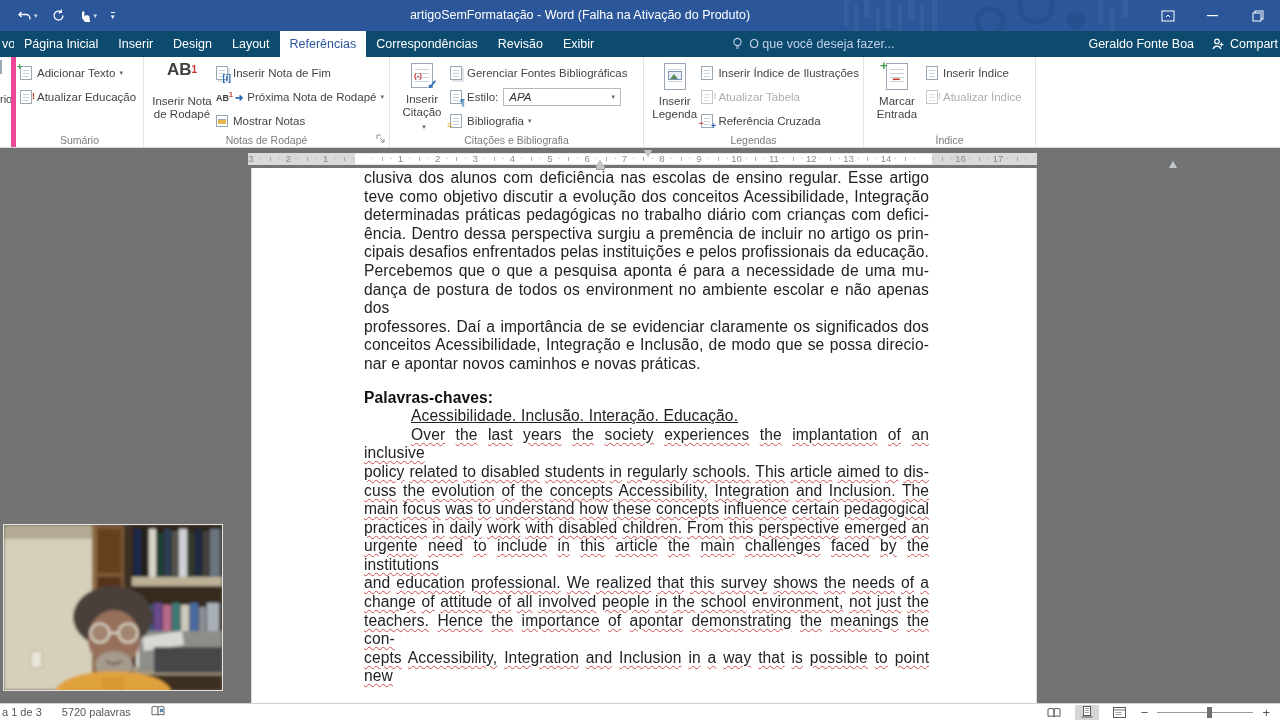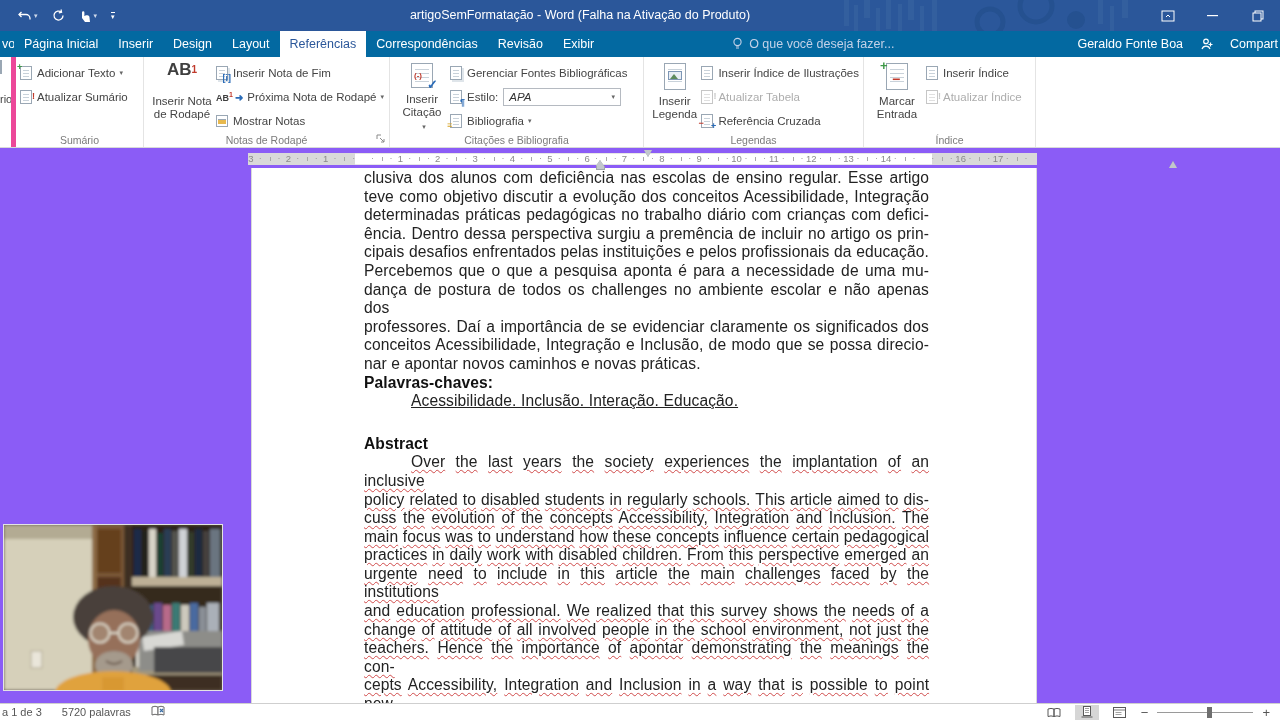--- a/index.html
+++ b/index.html
@@ -12,27 +12,27 @@
   .qbtn{display:flex;align-items:center;gap:2px;color:#fff;font-size:13px;cursor:default;}
   .qbtn svg{display:block;}
   .qcaret{font-size:7px;color:#cfd9ea;}
   .qcust{border-top:1px solid #fff;font-size:7px;line-height:6px;padding-top:1px;color:#fff;}
   .apptitle{position:absolute;left:320px;width:520px;top:0;height:31px;line-height:31px;text-align:center;font-size:12.5px;white-space:nowrap;}
   .tb-deco{position:absolute;right:140px;top:0;height:31px;opacity:.85;}
   .winctl{position:absolute;right:0;top:0;height:31px;display:flex;}
   .winbtn{width:45px;height:31px;display:flex;align-items:center;justify-content:center;}
 
   
-  .tabrow{position:absolute;top:31px;left:0;width:1280px;height:26px;background:#0369a1;display:flex;align-items:stretch;color:#fff;font-size:12.5px;}
+  .tabrow{position:absolute;top:31px;left:0;width:1280px;height:26px;background:#0c4a6e;display:flex;align-items:stretch;color:#fff;font-size:12.5px;}
   .tab-file{width:14px;overflow:hidden;display:flex;align-items:center;padding-left:2px;}
   .tab{padding:0 10px;display:flex;align-items:center;white-space:nowrap;}
   .tab.active{background:#fff;color:#2b579a;}
   .tellme{margin-left:128px;display:flex;align-items:center;gap:6px;color:#c3d1e8;white-space:nowrap;}
   .tabright{margin-left:auto;display:flex;align-items:center;gap:18px;padding-right:2px;white-space:nowrap;}
-  .share{display:flex;align-items:center;gap:16px;}
+  .share{display:flex;align-items:center;gap:5px;}
 
   
   .ribbon{position:absolute;top:57px;left:0;width:1280px;height:91px;background:#fff;border-bottom:1px solid #d8d9da;display:flex;font-size:11.5px;color:#444;}
   .rgroup{position:relative;height:100%;border-right:1px solid #e4e4e4;padding:3px 4px 15px 4px;display:flex;align-items:flex-start;}
   .rlabel{position:absolute;bottom:1px;left:0;right:0;text-align:center;font-size:10.5px;color:#7b7b7b;white-space:nowrap;}
   .rpartial{width:16px;overflow:hidden;border-right:5px solid #ec4899;padding:4px 0 0 0;position:relative;}
   .rpartial .plab{position:absolute;top:36px;left:0;font-size:11px;color:#444;}
   .bigbtn{display:flex;flex-direction:column;align-items:center;padding:3px 4px 0 4px;text-align:center;line-height:13px;height:73px;}
   .bigbtn .blab{margin-top:5px;}
   .rcol{display:flex;flex-direction:column;padding-top:1px;}
@@ -76,28 +76,28 @@
   .rnum{position:absolute;top:2px;height:12px;line-height:12px;font-size:9.5px;color:#8a8a8a;transform:translateX(-50%);}
   .rdot{position:absolute;top:2px;height:12px;line-height:11px;font-size:9px;color:#9a9a9a;transform:translateX(-50%);}
   .rtick{position:absolute;top:6px;width:1px;height:4px;background:#a8a8a8;}
   .mk-fl{position:absolute;left:396px;top:-1px;width:0;height:0;border-left:4.5px solid transparent;border-right:4.5px solid transparent;border-top:7px solid #c2c7cc;filter:drop-shadow(0 0 0.5px #8f959b);}
   .mk-l{position:absolute;left:348px;top:9px;}
   .mk-l .t{width:0;height:0;border-left:4.5px solid transparent;border-right:4.5px solid transparent;border-bottom:6px solid #c2c7cc;filter:drop-shadow(0 0 0.5px #8f959b);}
   .mk-l .b{width:9px;height:4px;background:#c2c7cc;border:1px solid #9fa5ab;border-top:none;}
   .mk-r{position:absolute;left:921px;top:10px;width:0;height:0;border-left:4.5px solid transparent;border-right:4.5px solid transparent;border-bottom:7px solid #c2c7cc;filter:drop-shadow(0 0 0.5px #8f959b);}
 
   
-  .docarea{position:absolute;top:148px;left:0;width:1280px;bottom:17px;background:#8b5cf6;}
+  .docarea{position:absolute;top:148px;left:0;width:1280px;bottom:17px;background:#737373;}
   .page{position:absolute;left:251px;top:20px;width:786px;bottom:0;background:#fff;border-left:1px solid #d9d9d9;border-right:1px solid #d9d9d9;overflow:hidden;}
   .doctext{position:absolute;left:112px;top:1px;width:565px;font-size:15.6px;line-height:18.6px;color:#222;letter-spacing:.1px;}
   .tline{text-align:justify;text-align-last:justify;}
   .tline.tlast{text-align-last:left;}
   .tline.tindent{text-indent:47px;}
   .dochead{font-weight:700;color:#111;}
-  .h-kw{}
+  .h-kw{margin-top:15px;}
   .kwline{text-indent:47px;text-decoration:underline;}
   .h-abs{margin-top:24px;}
   .spw{text-decoration:underline;text-decoration-style:wavy;text-decoration-color:#d04a4a;text-decoration-thickness:1px;text-underline-offset:2px;}
 
   
   .webcam{position:absolute;left:3px;top:524px;width:220px;height:167px;border:1px solid #e3e3e3;background:#6b6255;overflow:hidden;}
   .webcam svg{display:block;}
 
   
   .statusbar{position:absolute;left:0;bottom:0;width:1280px;height:17px;background:#fff;border-top:1px solid #cfcfcf;font-size:11px;color:#565656;display:flex;align-items:center;}
@@ -231,21 +231,21 @@
         <span class="icd">
             <span class="acc grn">+</span>
           </span>
         <span>Adicionar Texto</span>
         <span class="caret">▾</span>
       </div>
       <div class="sbtn">
         <span class="icd">
             <span class="acc red">!</span>
           </span>
-        <span>Atualizar Sumário</span>
+        <span>Atualizar Educação</span>
       </div>
     </div>
     <div class="rlabel">Sumário</div>
   </div>
 
   <div class="rgroup" style="width:246px;">
     <div class="bigbtn" style="width:68px;">
       <span class="ab1">
           <span>AB</span>
           <sup>1</sup>
@@ -369,28 +369,27 @@
 <div class="docarea">
   <div class="page">
     <div class="doctext">
       <div>
           <div class="tline">clusiva dos alunos com deficiência nas escolas de ensino regular. Esse artigo</div>
           <div class="tline">teve como objetivo discutir a evolução dos conceitos Acessibilidade, Integração</div>
           <div class="tline">determinadas práticas pedagógicas no trabalho diário com crianças com defici-</div>
           <div class="tline">ência. Dentro dessa perspectiva surgiu a premência de incluir no artigo os prin-</div>
           <div class="tline">cipais desafios enfrentados pelas instituições e pelos profissionais da educação.</div>
           <div class="tline">Percebemos que o que a pesquisa aponta é para a necessidade de uma mu-</div>
-          <div class="tline">dança de postura de todos os challenges no ambiente escolar e não apenas dos</div>
+          <div class="tline">dança de postura de todos os environment no ambiente escolar e não apenas dos</div>
           <div class="tline">professores. Daí a importância de se evidenciar claramente os significados dos</div>
           <div class="tline">conceitos Acessibilidade, Integração e Inclusão, de modo que se possa direcio-</div>
           <div class="tline tlast">nar e apontar novos caminhos e novas práticas.</div>
         </div>
       <div class="dochead h-kw">Palavras-chaves:</div>
       <div class="kwline">Acessibilidade. Inclusão. Interação. Educação.</div>
-      <div class="dochead h-abs">Abstract</div>
       <div>
           <div class="tline tindent"><span class="spw">Over</span> <span class="spw">the</span> <span class="spw">last</span> <span class="spw">years</span> <span class="spw">the</span> <span class="spw">society</span> <span class="spw">experiences</span> <span class="spw">the</span> <span class="spw">implantation</span> <span class="spw">of</span> <span class="spw">an</span> <span class="spw">inclusive</span></div>
           <div class="tline"><span class="spw">policy</span> <span class="spw">related</span> <span class="spw">to</span> <span class="spw">disabled</span> <span class="spw">students</span> <span class="spw">in</span> <span class="spw">regularly</span> <span class="spw">schools.</span> <span class="spw">This</span> <span class="spw">article</span> <span class="spw">aimed</span> <span class="spw">to</span> <span class="spw">dis-</span></div>
           <div class="tline"><span class="spw">cuss</span> <span class="spw">the</span> <span class="spw">evolution</span> <span class="spw">of</span> <span class="spw">the</span> <span class="spw">concepts</span> <span class="spw">Accessibility,</span> <span class="spw">Integration</span> <span class="spw">and</span> <span class="spw">Inclusion.</span> <span class="spw">The</span></div>
           <div class="tline"><span class="spw">main</span> <span class="spw">focus</span> <span class="spw">was</span> <span class="spw">to</span> <span class="spw">understand</span> <span class="spw">how</span> <span class="spw">these</span> <span class="spw">concepts</span> <span class="spw">influence</span> <span class="spw">certain</span> <span class="spw">pedagogical</span></div>
           <div class="tline"><span class="spw">practices</span> <span class="spw">in</span> <span class="spw">daily</span> <span class="spw">work</span> <span class="spw">with</span> <span class="spw">disabled</span> <span class="spw">children.</span> <span class="spw">From</span> <span class="spw">this</span> <span class="spw">perspective</span> <span class="spw">emerged</span> <span class="spw">an</span></div>
           <div class="tline"><span class="spw">urgente</span> <span class="spw">need</span> <span class="spw">to</span> <span class="spw">include</span> <span class="spw">in</span> <span class="spw">this</span> <span class="spw">article</span> <span class="spw">the</span> <span class="spw">main</span> <span class="spw">challenges</span> <span class="spw">faced</span> <span class="spw">by</span> <span class="spw">the</span> <span class="spw">institutions</span></div>
           <div class="tline"><span class="spw">and</span> <span class="spw">education</span> <span class="spw">professional.</span> <span class="spw">We</span> <span class="spw">realized</span> <span class="spw">that</span> <span class="spw">this</span> <span class="spw">survey</span> <span class="spw">shows</span> <span class="spw">the</span> <span class="spw">needs</span> <span class="spw">of</span> <span class="spw">a</span></div>
           <div class="tline"><span class="spw">change</span> <span class="spw">of</span> <span class="spw">attitude</span> <span class="spw">of</span> <span class="spw">all</span> <span class="spw">involved</span> <span class="spw">people</span> <span class="spw">in</span> <span class="spw">the</span> <span class="spw">school</span> <span class="spw">environment,</span> <span class="spw">not</span> <span class="spw">just</span> <span class="spw">the</span></div>
           <div class="tline"><span class="spw">teachers.</span> <span class="spw">Hence</span> <span class="spw">the</span> <span class="spw">importance</span> <span class="spw">of</span> <span class="spw">apontar</span> <span class="spw">demonstrating</span> <span class="spw">the</span> <span class="spw">meanings</span> <span class="spw">the</span> <span class="spw">con-</span></div>

